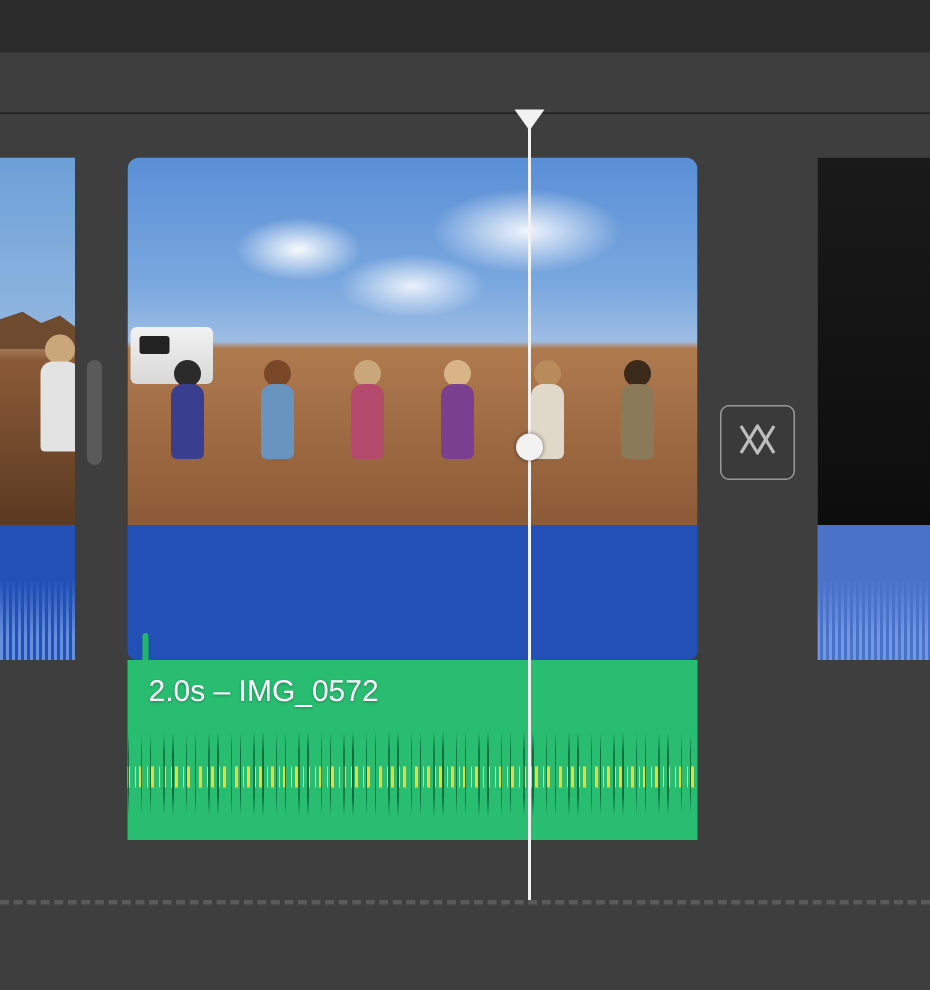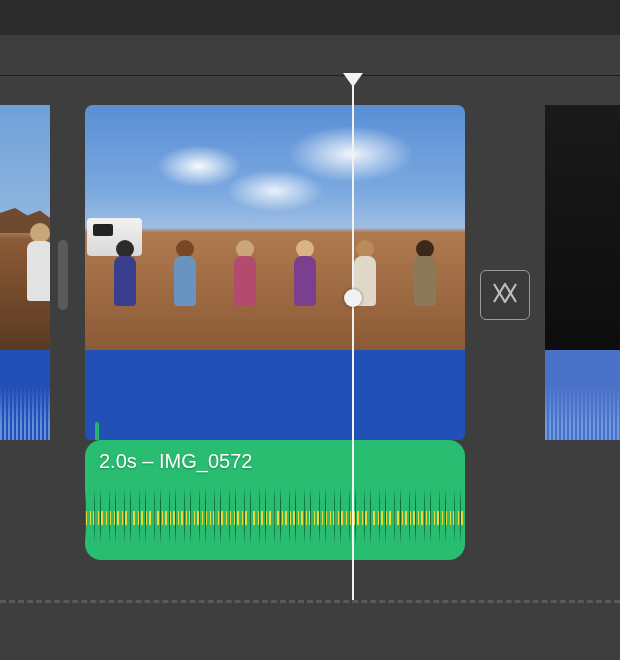--- a/index.html
+++ b/index.html
@@ -54,21 +54,21 @@
     position: relative;
     overflow: hidden;
     border-radius: 8px 8px 0 0;
   }
   .video-band {
     position: relative;
     border-radius: 0 0 6px 6px;
   }
   .audio-clip {
     position: relative;
-    border-radius: 16px;
+    border-radius: 0;
   }
 
   
   #clip-left { left: 0; top: 30px; width: 50px; }
   #clip-left .thumb { height: 245px; border-radius: 0; }
   #clip-left .video-band { height: 90px; border-radius: 0; }
 
   
   #clip-main { left: 85px; top: 30px; width: 380px; }
   #clip-main .thumb { height: 245px; }

